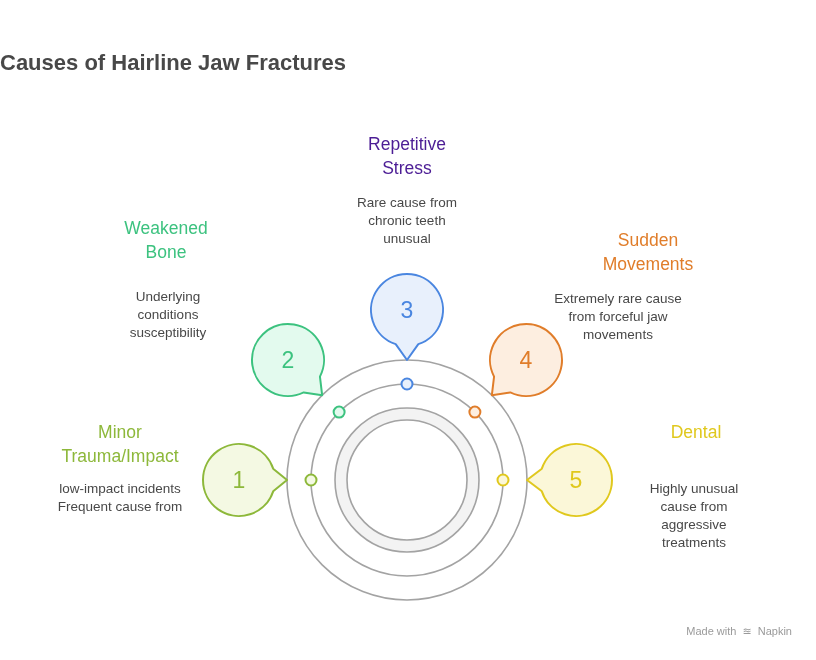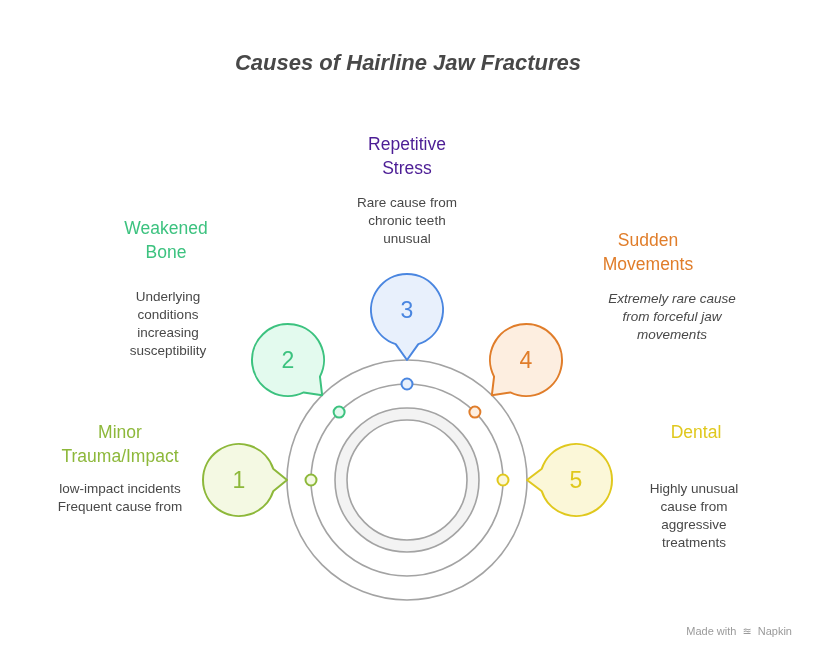--- a/index.html
+++ b/index.html
@@ -1,19 +1,19 @@
 <!DOCTYPE html>
 <html><head>
 <meta charset="utf-8">
 <style>
   html, body { margin:0; padding:0; background:#ffffff; }
   body { width:816px; height:660px; position:relative; overflow:hidden;
          font-family:"Liberation Sans", sans-serif; }
-  .title { position:absolute; left:0; top:50px; width:816px; text-align:center;
-           font-size:22px; font-weight:bold; color:#484848;font-style:italic; }
+  .title { position:absolute; left:0; top:50px; width:816px; text-align:left;
+           font-size:22px; font-weight:bold; color:#484848; }
   svg#diagram { position:absolute; left:0; top:0; }
   .label { position:absolute; text-align:center; font-size:17.5px; line-height:24px; }
   .desc { position:absolute; text-align:center; font-size:13.5px; line-height:18px; color:#484848; }
   .footer { position:absolute; right:24px; top:625px; font-size:11px; color:#9a9a9a; }
   .footer .mark { display:inline-block; margin:0 3px; }
 </style>
 </head>
 <body>
 
 <div class="title">Causes of Hairline Jaw Fractures</div>
@@ -64,37 +64,36 @@
       <div>low-impact incidents</div>
       <div>Frequent cause from</div>
     </div>
     <div class="label" style="left: 86px; top: 216px; width: 160px; color: rgb(60, 194, 127);">
       <div>Weakened</div>
       <div>Bone</div>
     </div>
     <div class="desc" style="left: 88px; top: 288px; width: 160px;">
       <div>Underlying</div>
       <div>conditions</div>
-      <div>increasing</div>
       <div>susceptibility</div>
     </div>
     <div class="label" style="left: 327px; top: 132px; width: 160px; color: #4c1d95;">
       <div>Repetitive</div>
       <div>Stress</div>
     </div>
     <div class="desc" style="left: 327px; top: 194px; width: 160px;">
       <div>Rare cause from</div>
       <div>chronic teeth</div>
       <div>unusual</div>
     </div>
     <div class="label" style="left: 568px; top: 228px; width: 160px; color: rgb(224, 125, 42);">
       <div>Sudden</div>
       <div>Movements</div>
     </div>
-    <div class="desc" style="left: 582px; top: 290px; width: 180px; font-style: italic;">
+    <div class="desc" style="left: 528px; top: 290px; width: 180px;">
       <div>Extremely rare cause</div>
       <div>from forceful jaw</div>
       <div>movements</div>
     </div>
     <div class="label" style="left: 616px; top: 420px; width: 160px; color: rgb(224, 200, 29);">
       <div>Dental</div>
     </div>
     <div class="desc" style="left: 614px; top: 480px; width: 160px;">
       <div>Highly unusual</div>
       <div>cause from</div>

